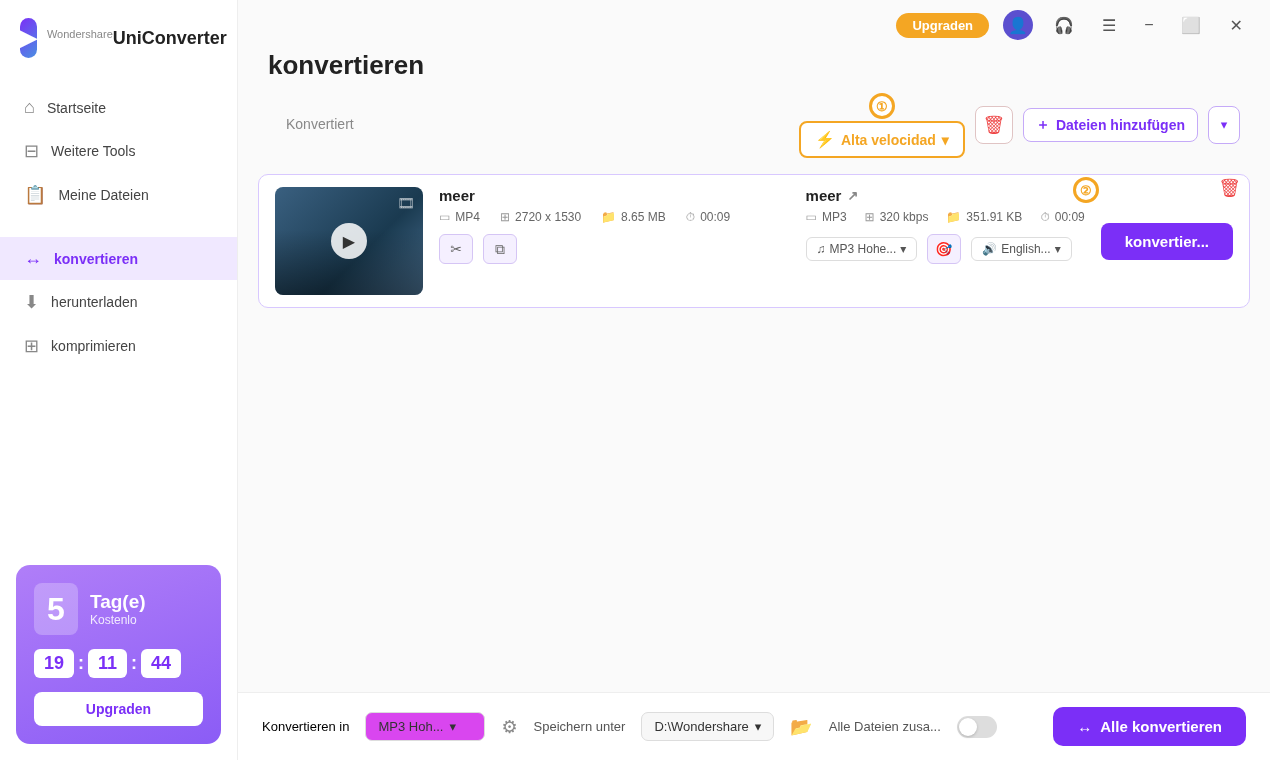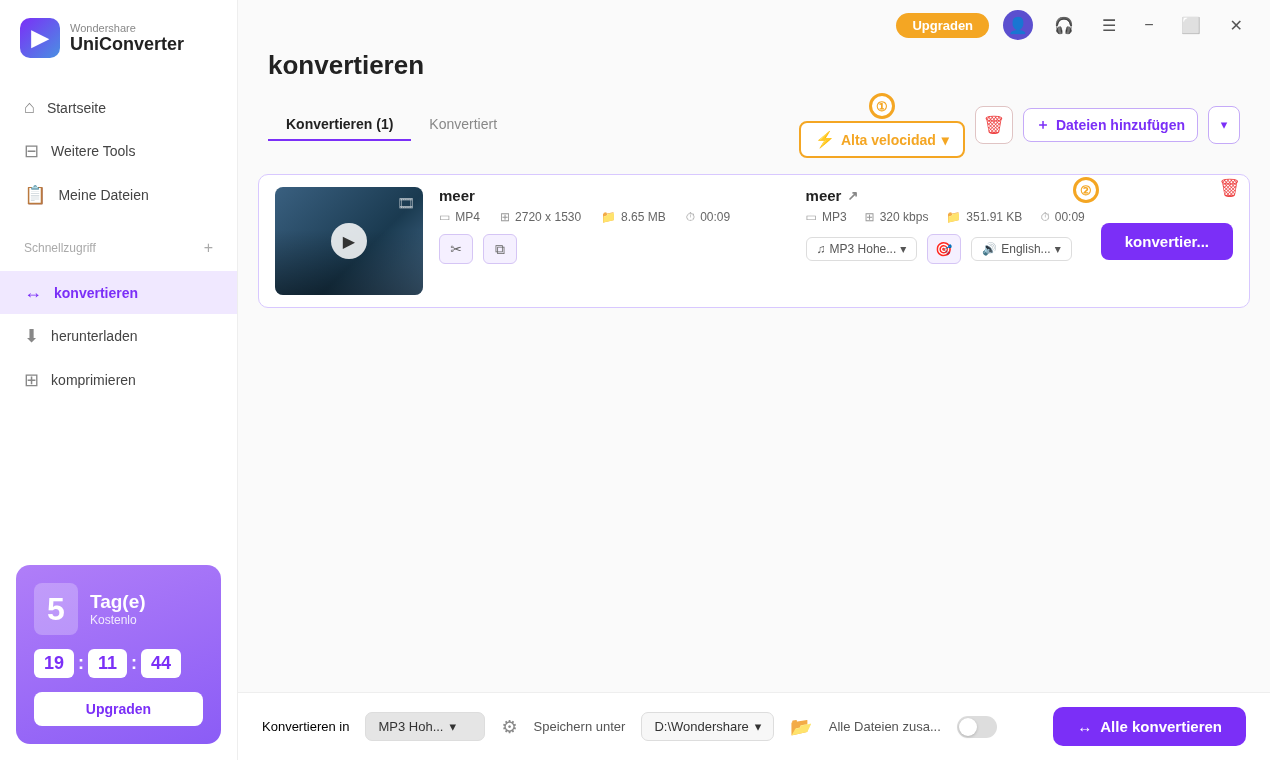--- a/index.html
+++ b/index.html
@@ -27,21 +27,21 @@
       height: 40px;
       background: linear-gradient(135deg, #7b2ff7, #4a90e2);
       border-radius: 10px;
       display: flex;
       align-items: center;
       justify-content: center;
       color: #fff;
       font-size: 22px;
       font-weight: bold;
     }
-    .logo-text { display: flex; flex-direction: column; }
+    .logo-text { display: flex; }
     .logo-text .brand { font-size: 11px; color: #888; }
     .logo-text .product { font-size: 18px; font-weight: 700; color: #222; }
 
     .sidebar-nav { display: flex; flex-direction: column; padding: 10px 0; }
     .sidebar-item {
       display: flex;
       align-items: center;
       gap: 12px;
       padding: 11px 24px;
       cursor: pointer;
@@ -414,21 +414,21 @@
       padding: 14px 24px;
       display: flex;
       align-items: center;
       gap: 16px;
     }
     .bottom-label { font-size: 13px; color: #000000; }
     .format-dropdown {
       display: flex;
       align-items: flex-end;
       gap: 6px;
-      background: #e5e5e5;
+      background: #d946ef;
       border: 1.5px solid #ddd;
       border-radius: 7px;
       padding: 6px 12px;
       font-size: 13px;
       color: #333;
       cursor: pointer;
       min-width: 120px;
     }
     .settings-icon-btn {
       background: none;
@@ -504,24 +504,20 @@
     <div class="sidebar-item">
       <span class="s-icon">⊟</span>
       <span>Weitere Tools</span>
     </div>
     <div class="sidebar-item">
       <span class="s-icon">📋</span>
       <span>Meine Dateien</span>
     </div>
   </div>
 
-  <div class="sidebar-section-label">
-    <span>Schnellzugriff</span>
-    <span class="plus-btn">+</span>
-  </div>
 
   <div class="sidebar-nav">
     <div class="sidebar-item active">
       <span class="s-icon">↔</span>
       <span>konvertieren</span>
     </div>
     <div class="sidebar-item">
       <span class="s-icon">⬇</span>
       <span>herunterladen</span>
     </div>
@@ -561,21 +557,20 @@
     <button class="titlebar-btn">⬜</button>
     <button class="titlebar-btn">✕</button>
   </div>
 
   <div class="page-header">
     <h1 class="page-title">konvertieren</h1>
   </div>
 
   <div class="tab-toolbar">
     <div class="tabs">
-      <div class="tab active">Konvertieren (1)</div>
       <div class="tab">Konvertiert</div>
     </div>
     <div class="spacer"></div>
     <div class="toolbar-actions">
 
       <div style="position:relative; margin-top:30px;">
         <div class="callout-1">①</div>
         <button class="alta-btn">
           <span class="bolt">⚡</span>
           <span>Alta velocidad</span>

